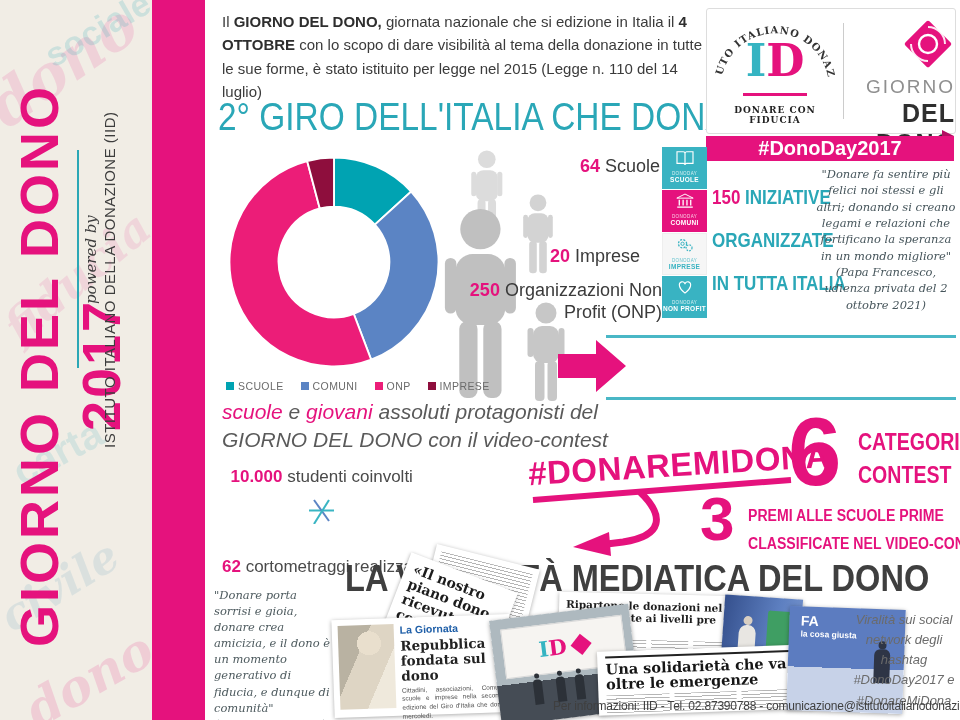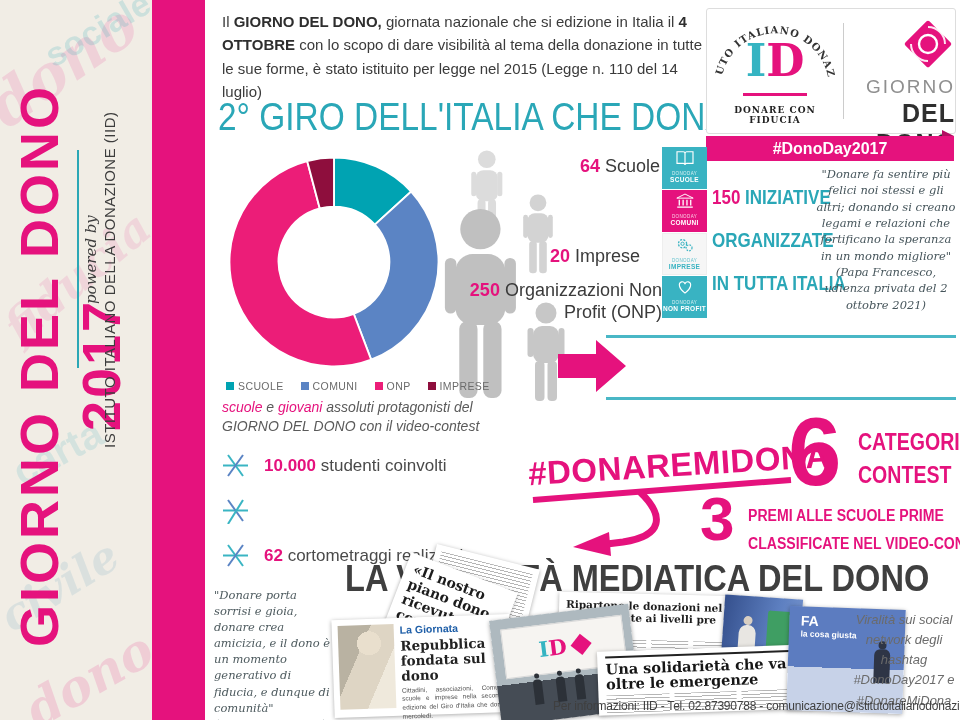--- a/index.html
+++ b/index.html
@@ -33,21 +33,21 @@
   .iid-letters .ld{color:#e5127d;}
   .iid-rule{position:absolute;left:36px;top:84px;width:64px;height:3px;background:#e5127d;}
   .iid-tagline{position:absolute;left:0;top:96px;width:100%;text-align:center;
                font-family:"DejaVu Serif",serif;font-weight:700;font-size:9px;letter-spacing:1px;color:#222;}
   .logo-divider{width:1px;height:96px;margin-top:14px;background:#ccc;}
   .gdd{position:relative;flex:1;text-align:right;}
   .gdd-diamond{margin:8px auto 2px;}
   .gdd-l1{font-size:19px;color:#8f8f8f;letter-spacing:2px;line-height:1.1;}
   .gdd-l2{font-size:25px;color:#2f2f2f;font-weight:700;letter-spacing:1px;line-height:1.2;}
   .ribbon{position:absolute;left:706px;top:136px;width:248px;height:25px;background:#e5127d;
-          color:#fff;font-weight:800;font-size:16px;text-align:center;line-height:25px;}
+          color:#fff;font-weight:800;font-size:20px;text-align:center;line-height:25px;}
   .ribbon-fold{position:absolute;right:0;top:-6px;width:0;height:0;
                border-left:12px solid #b30d62;border-top:6px solid transparent;}
   
   .donut{position:absolute;left:220px;top:148px;width:228px;height:228px;}
   .people{position:absolute;left:440px;top:150px;}
   .stat-row{position:absolute;width:235px;text-align:right;font-size:18px;color:#3b3b3b;line-height:1.2;}
   .stat-row b{color:#e5127d;font-weight:700;}
   .tiles{position:absolute;left:662px;top:147px;width:45px;}
   .tile{width:45px;height:42px;margin-bottom:1px;text-align:center;padding-top:3px;box-sizing:border-box;}
   .tile .brand{display:block;font-size:4.5px;letter-spacing:.4px;opacity:.8;margin-top:1px;}
@@ -63,24 +63,24 @@
   .teal-line{position:absolute;height:2.5px;background:#49b7c6;}
   .reach{position:absolute;left:627px;top:344px;width:330px;text-align:center;font-size:18.5px;
          font-weight:700;color:#2d2d2d;line-height:1.3;}
   .reach b{color:#e5127d;}
   .r-arrow{position:absolute;left:558px;top:340px;}
   
   .legend{position:absolute;left:226px;top:380px;display:flex;gap:17px;font-size:10.5px;color:#6b6b6b;
           letter-spacing:.4px;align-items:center;}
   .legend-item{display:flex;align-items:center;gap:4px;}
   .legend-sq{width:8px;height:8px;display:inline-block;}
-  .protag{position:absolute;left:222px;top:398px;font-style:italic;font-size:14px;color:#5a5a5a;line-height:1.35;}
+  .protag{position:absolute;left:222px;top:398px;font-style:italic;font-size:21px;color:#5a5a5a;line-height:1.35;}
   .protag .hl{color:#e5127d;}
   .bullets{position:absolute;left:222px;top:452px;}
-  .bullet{display:flex;align-items:center;gap:15px;margin-bottom:18px;height:27px;}
+  .bullet{display:flex;align-items:center;gap:15px;margin-bottom:18px;height:27px;flex-direction:column;}
   .bullet .txt{font-size:17px;color:#4a4a4a;}
   .bullet b{color:#e5127d;font-weight:700;}
   
   .hashtag{position:absolute;left:528px;top:446px;font-size:33px;font-weight:800;color:#e5127d;
            transform:rotate(-3.5deg);letter-spacing:.5px;white-space:nowrap;}
   .arrow-svg{position:absolute;left:515px;top:468px;}
   .big6{position:absolute;left:788px;top:404px;font-size:96px;font-weight:700;color:#e5127d;line-height:1;}
   .cat{position:absolute;left:858px;top:426px;font-size:23px;font-weight:700;color:#e5127d;
        transform:scaleX(.85);transform-origin:left;line-height:1.45;white-space:nowrap;}
   .big3{position:absolute;left:700px;top:488px;font-size:62px;font-weight:700;color:#e5127d;line-height:1;}

